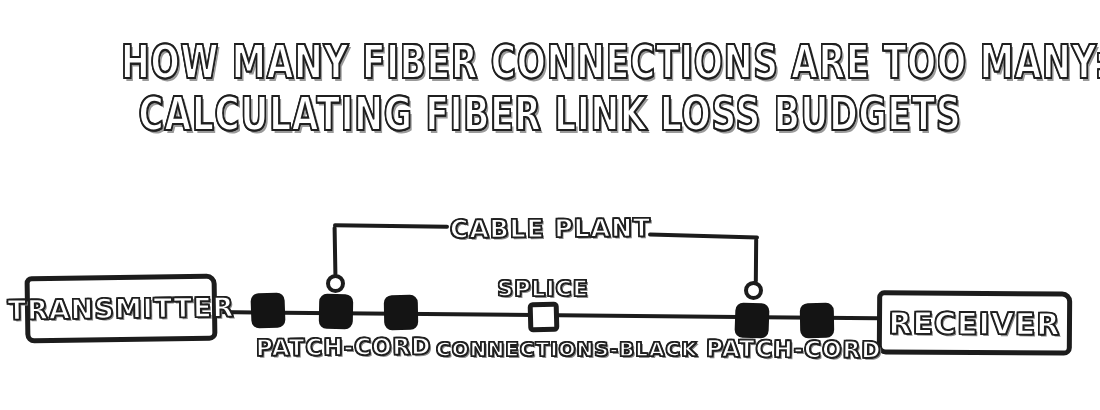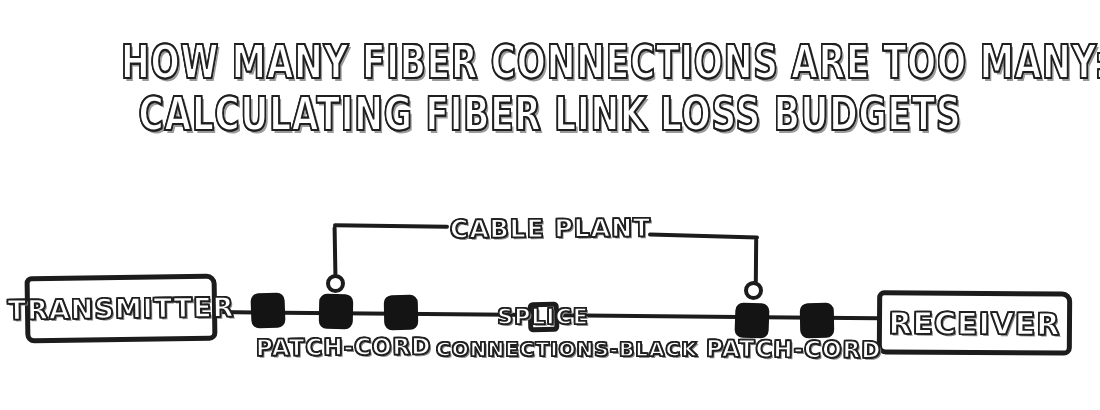--- a/index.html
+++ b/index.html
@@ -147,21 +147,21 @@
   .pd-left  { left: 326px; top: 274px; }
   .pd-right { left: 744px; top: 281px; }
 
   
   .diagram-label {
     position: absolute;
     text-align: center;
     font-size: 23px;
   }
   .lbl-cable-plant { left: 450px; top: 214px; width: 200px; font-size: 25px; transform: rotate(-0.5deg); }
-  .lbl-splice      { left: 483px; top: 276px; width: 120px; font-size: 22px; margin-top: 28px; }
+  .lbl-splice      { left: 483px; top: 276px; width: 120px; font-size: 22px; }
   .lbl-patch-left  { left: 256px; top: 334px; width: 160px; transform: rotate(-0.5deg); }
   .lbl-connections { left: 436px; top: 337px; width: 240px; font-size: 20px; }
   .lbl-patch-right { left: 706px; top: 336px; width: 160px; transform: rotate(0.5deg); }
 </style>
 </head>
 <body>
 
 <div class="canvas">
 
   <div class="title-block">

